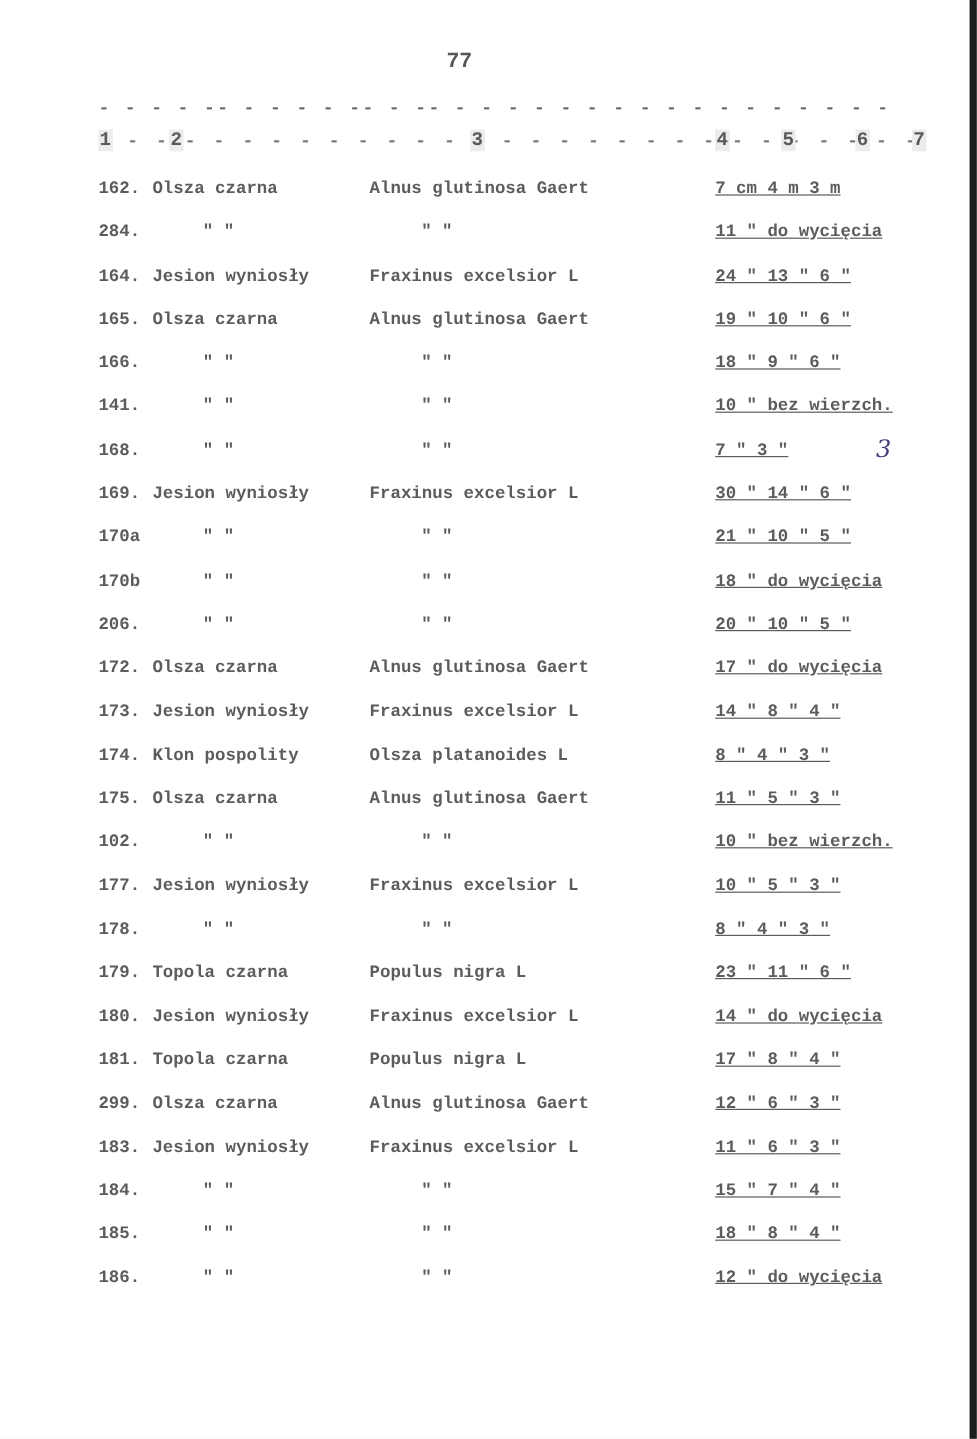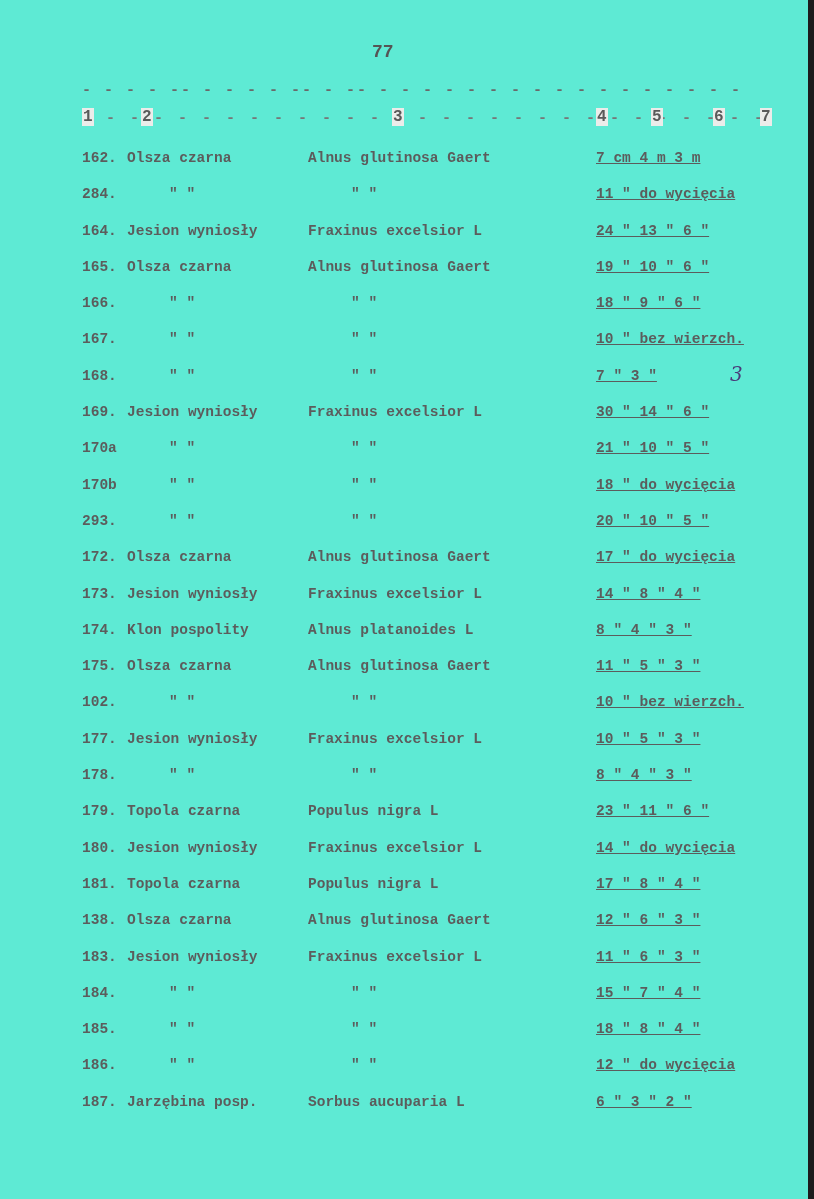--- a/index.html
+++ b/index.html
@@ -12,21 +12,21 @@
       background: #e9e9e6;
       position: relative;
       overflow: hidden;
       font-family: "Liberation Mono", "DejaVu Sans Mono", monospace;
       color: #5c5c5c;
     }
     .paper {
       position: absolute;
       left: 0; top: 0;
       width: 808px; height: 1199px;
-      background: #5eead4;
+      background: #ffffff;
     }
     .edge {
       position: absolute;
       right: 0; top: 0;
       width: 6px; height: 1199px;
       background: #1c1c1c;
     }
     .page-number {
       position: absolute;
       left: 372px; top: 42px;
@@ -137,21 +137,21 @@
         <span class="c-lat">Alnus glutinosa Gaert</span>
         <span class="c-meas">19 "  10 "  6  "</span>
       </div>
     <div class="row">
         <span class="c-no">166.</span>
         <span class="c-pl-ditto1">"        "</span>
         <span class="c-lat-ditto1">"        "</span>
         <span class="c-meas">18 "  9  "  6  "</span>
       </div>
     <div class="row">
-        <span class="c-no">167.</span>
+        <span class="c-no">141.</span>
         <span class="c-pl-ditto1">"        "</span>
         <span class="c-lat-ditto1">"        "</span>
         <span class="c-meas">10 " bez wierzch.</span>
       </div>
     <div class="row">
         <span class="c-no">168.</span>
         <span class="c-pl-ditto1">"        "</span>
         <span class="c-lat-ditto1">"        "</span>
         <span class="c-meas">7  "  3  "</span>
         <span class="handwritten" style="left:730px; top:-2px;">3</span>
@@ -168,41 +168,41 @@
         <span class="c-lat-ditto1">"        "</span>
         <span class="c-meas">21 "  10 "  5  "</span>
       </div>
     <div class="row">
         <span class="c-no">170b</span>
         <span class="c-pl-ditto1">"        "</span>
         <span class="c-lat-ditto1">"        "</span>
         <span class="c-meas">18 "  do wycięcia</span>
       </div>
     <div class="row">
-        <span class="c-no">293.</span>
+        <span class="c-no">206.</span>
         <span class="c-pl-ditto1">"        "</span>
         <span class="c-lat-ditto1">"        "</span>
         <span class="c-meas">20 "  10 "  5  "</span>
       </div>
     <div class="row">
         <span class="c-no">172.</span>
         <span class="c-pl">Olsza czarna</span>
         <span class="c-lat">Alnus glutinosa Gaert</span>
         <span class="c-meas">17 "  do wycięcia</span>
       </div>
     <div class="row">
         <span class="c-no">173.</span>
         <span class="c-pl">Jesion wyniosły</span>
         <span class="c-lat">Fraxinus excelsior L</span>
         <span class="c-meas">14 "  8  "  4  "</span>
       </div>
     <div class="row">
         <span class="c-no">174.</span>
         <span class="c-pl">Klon pospolity</span>
-        <span class="c-lat">Alnus platanoides L</span>
+        <span class="c-lat">Olsza platanoides L</span>
         <span class="c-meas">8  "  4  "  3  "</span>
       </div>
     <div class="row">
         <span class="c-no">175.</span>
         <span class="c-pl">Olsza czarna</span>
         <span class="c-lat">Alnus glutinosa Gaert</span>
         <span class="c-meas">11 "  5  "  3  "</span>
       </div>
     <div class="row">
         <span class="c-no">102.</span>
@@ -234,21 +234,21 @@
         <span class="c-lat">Fraxinus excelsior L</span>
         <span class="c-meas">14 "  do wycięcia</span>
       </div>
     <div class="row">
         <span class="c-no">181.</span>
         <span class="c-pl">Topola czarna</span>
         <span class="c-lat">Populus nigra L</span>
         <span class="c-meas">17 "  8  "  4  "</span>
       </div>
     <div class="row">
-        <span class="c-no">138.</span>
+        <span class="c-no">299.</span>
         <span class="c-pl">Olsza czarna</span>
         <span class="c-lat">Alnus glutinosa  Gaert</span>
         <span class="c-meas">12 "  6  "  3  "</span>
       </div>
     <div class="row">
         <span class="c-no">183.</span>
         <span class="c-pl">Jesion wyniosły</span>
         <span class="c-lat">Fraxinus excelsior L</span>
         <span class="c-meas">11 "  6  "  3  "</span>
       </div>
@@ -263,22 +263,16 @@
         <span class="c-pl-ditto1">"        "</span>
         <span class="c-lat-ditto1">"        "</span>
         <span class="c-meas">18 "  8  "  4  "</span>
       </div>
     <div class="row">
         <span class="c-no">186.</span>
         <span class="c-pl-ditto1">"        "</span>
         <span class="c-lat-ditto1">"        "</span>
         <span class="c-meas">12 " do wycięcia</span>
       </div>
-    <div class="row">
-        <span class="c-no">187.</span>
-        <span class="c-pl">Jarzębina posp.</span>
-        <span class="c-lat">Sorbus aucuparia L</span>
-        <span class="c-meas">6  "  3  "  2  "</span>
-      </div>
   </div>
 </div>
 
 <div class="edge"></div>
 
 </body></html>

